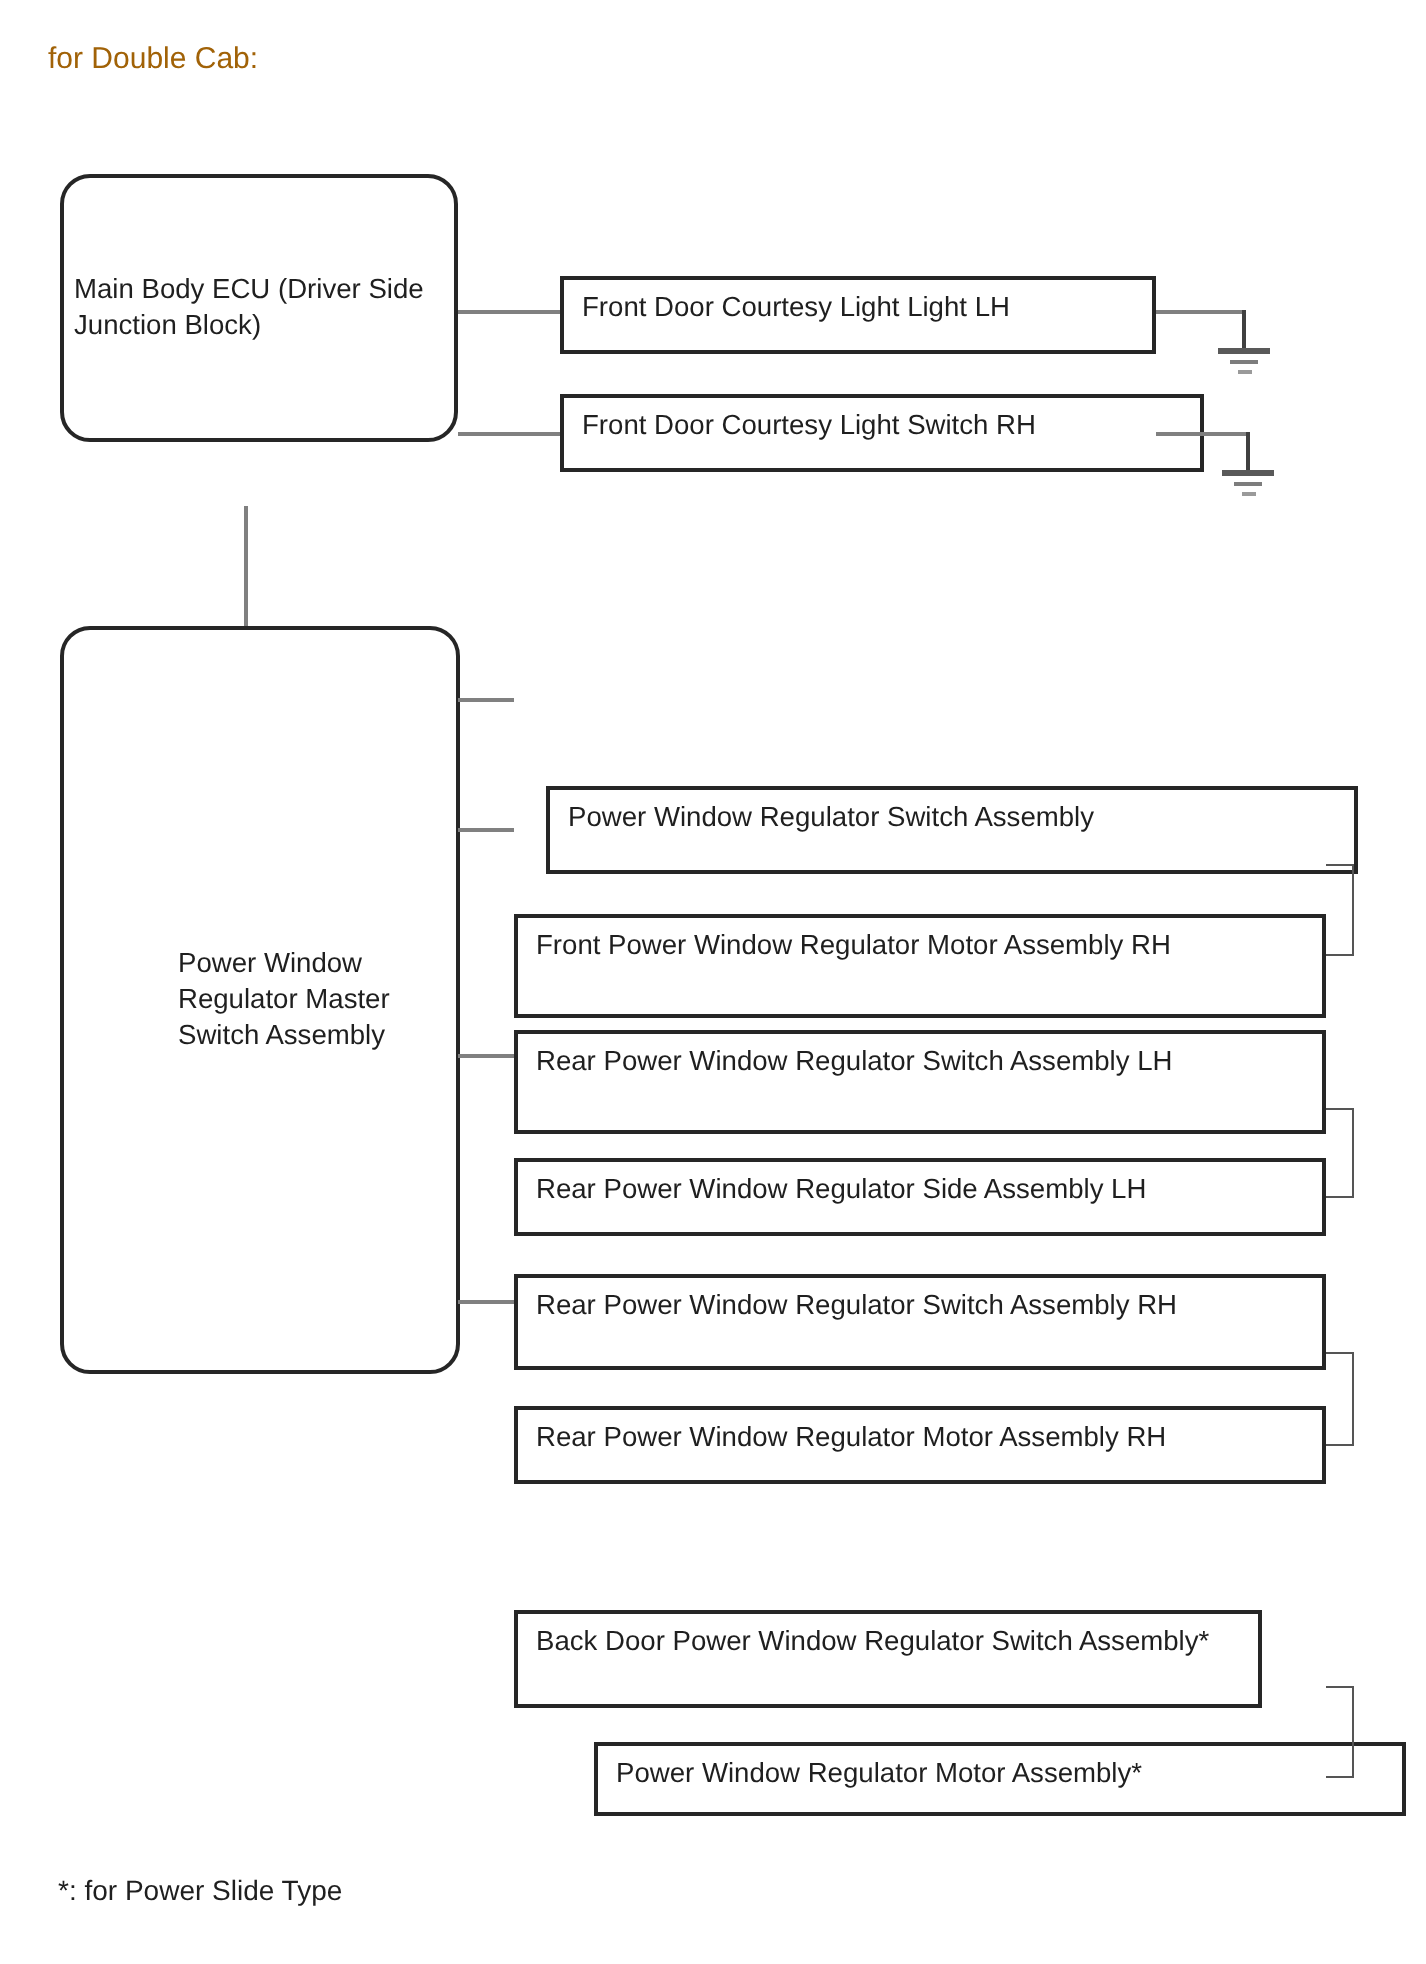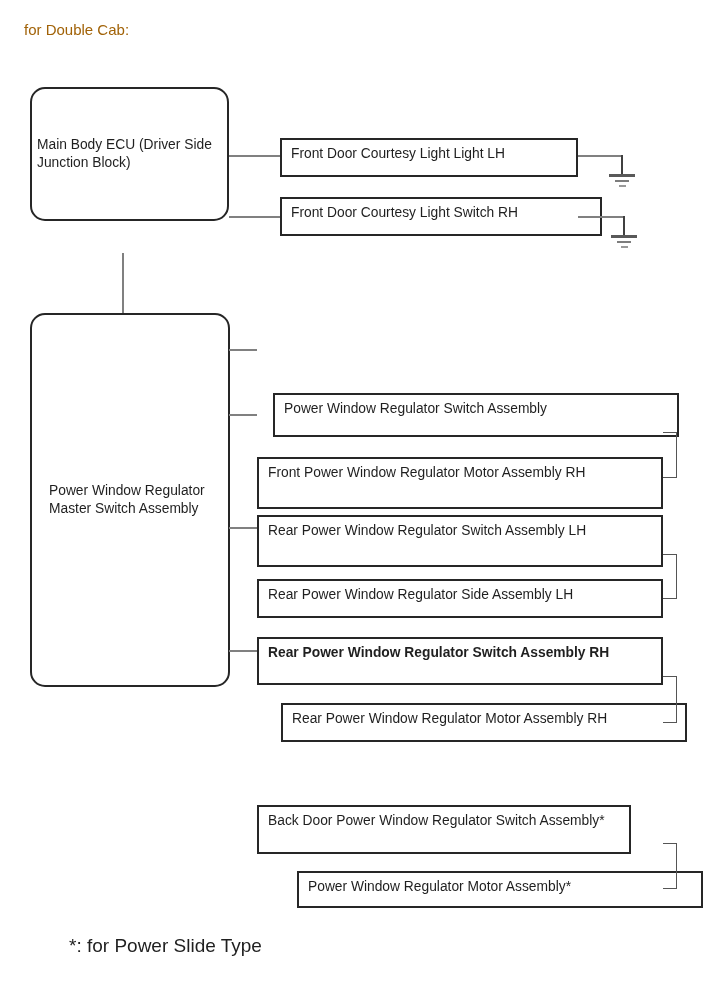--- a/index.html
+++ b/index.html
@@ -10,37 +10,37 @@
     font-family:"Liberation Sans", sans-serif;
     color:#1f1f1f;
     overflow:hidden;
   }
   .title {
     position:absolute; left:24px; top:21px;
     font-size:15px; line-height:18px; color:#a16207;
   }
   .footnote {
     position:absolute; left:29px; top:937px;
-    font-size:19px; line-height:17px; color:#1f1f1f;margin-left:40px;
+    font-size:14px; line-height:17px; color:#1f1f1f;
   }
   .box {
     position:absolute;
     box-sizing:border-box;
     border:2px solid #262626;
     background:#ffffff;
     font-size:13.8px;
     line-height:18px;
   }
   .rnode {
     border-radius:15px;
     display:flex;
     align-items:center;
   }
   .rnode .lbl { padding:0 10px 0 5px; }
-  .master .lbl { padding-left:17px; padding-right:6px; }
+  .master .lbl { padding-left:17px; padding-right:6px;margin-left:40px; }
   .branch { padding:5px 8px 0 9px; }
   .hline { position:absolute; height:2px; background:#808080; }
   .vline { position:absolute; width:2px; background:#808080; }
   .chain-h { position:absolute; height:1px; background:#555555; }
   .chain-v { position:absolute; width:1px; background:#555555; }
   .gstem { position:absolute; width:1.5px; background:#404040; }
   .ground { position:absolute; width:26px; }
   .ground .b1 { height:3px; width:26px; margin:0 auto; background:#595959; }
   .ground .b2 { height:2px; width:14px; margin:3px auto 0; background:#7d7d7d; }
   .ground .b3 { height:2px; width:7px;  margin:3px auto 0; background:#9a9a9a; }
@@ -52,22 +52,22 @@
   
   .c1 { left:280px; top:138px; width:298px; height:39px; padding:5px 8px 0 9px; }
   .c2 { left:280px; top:197px; width:322px; height:39px; padding:5px 8px 0 9px; }
 
   
   .b1 { left:257px; top:328px; width:406px; height:41px; }
   .b2 { left:257px; top:393px; width:406px; height:44px;margin-left:16px; }
   .b3 { left:257px; top:457px; width:406px; height:52px; }
   .b4 { left:257px; top:515px; width:406px; height:52px; }
   .b5 { left:257px; top:579px; width:406px; height:39px; }
-  .b6 { left:257px; top:637px; width:406px; height:48px;font-weight:bold; }
-  .b7 { left:257px; top:703px; width:406px; height:39px;margin-left:24px; }
+  .b6 { left:257px; top:637px; width:406px; height:48px; }
+  .b7 { left:257px; top:703px; width:406px; height:39px; }
   .b8 { left:257px; top:805px; width:374px; height:49px; }
   .b9 { left:257px; top:871px; width:406px; height:37px;margin-left:40px; }
 </style>
 </head>
 <body>
 
 <div class="canvas">
 
   <div class="title">for Double Cab:</div>
 

